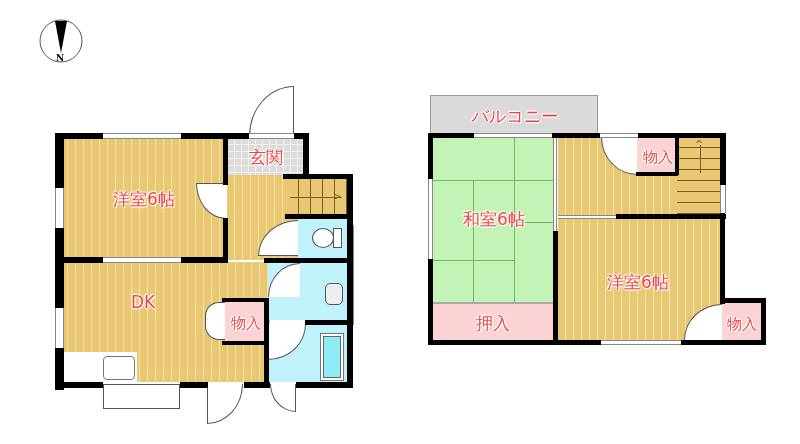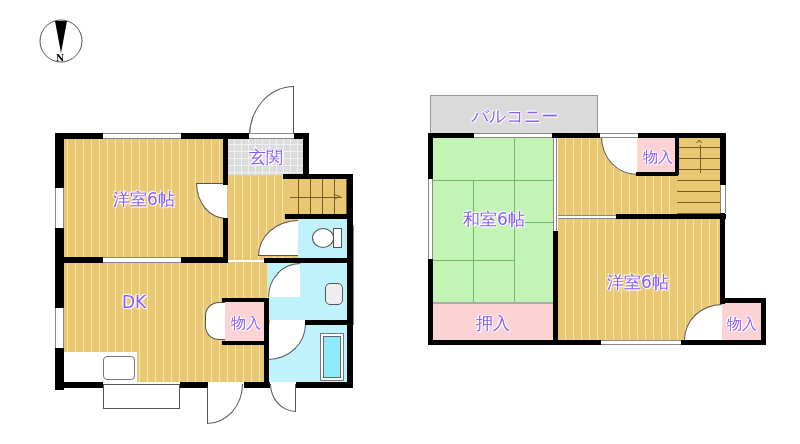--- a/index.html
+++ b/index.html
@@ -7,21 +7,21 @@
   .abs{position:absolute;}
   .wood{background-color:#e9c873;background-image:repeating-linear-gradient(90deg,#e9c873 0px,#e9c873 7px,#f6e3a9 7px,#f6e3a9 8px);}
   .tile{background-color:#dcdcdc;background-image:linear-gradient(#f0f0f0 1px,transparent 1px),linear-gradient(90deg,#f0f0f0 1px,transparent 1px);background-size:7px 7px;}
   .water{background:#bff2fb;}
   .pink{background:#fbd3d5;}
   .tatami{background:#c3f3b5;}
   .grey{background:#dadada;}
   .wall{background:#000;}
   .win{background:#fff;border-top:1px solid #888;border-bottom:1px solid #888;box-sizing:border-box;}
   .winv{background:#fff;border-left:1px solid #888;border-right:1px solid #888;box-sizing:border-box;}
-  .label{position:absolute;font-size:17px;color:#8b5cf6;text-shadow:0 0 2px #fff,0 0 2px #fff,0 0 3px #fff,1px 1px 0 #fff,-1px -1px 0 #fff;white-space:nowrap;transform:translate(-50%,-50%);}
+  .label{position:absolute;font-size:17px;color:#ef4444;text-shadow:0 0 2px #fff,0 0 2px #fff,0 0 3px #fff,1px 1px 0 #fff,-1px -1px 0 #fff;white-space:nowrap;transform:translate(-50%,-50%);}
   .thin{position:absolute;background:#888;}
   .stairline{position:absolute;background:#7a5b20;}
 </style>
 </head>
 <body>
 
 <div class="abs" style="left:38px;top:18px;width:46px;height:46px;">
   <svg width="46" height="46" viewBox="0 0 46 46">
     <circle cx="23" cy="23" r="21" fill="#fff" stroke="#555" stroke-width="1"></circle>
     <polygon points="17,3 29,3 23,35" fill="#000"></polygon>
@@ -110,21 +110,21 @@
 
   <div class="abs wall" style="left:55px;top:382px;width:48px;height:6px;"></div>
   <div class="abs wall" style="left:180px;top:382px;width:28px;height:6px;"></div>
   <div class="abs wall" style="left:244px;top:382px;width:26px;height:6px;"></div>
   <div class="abs wall" style="left:296px;top:382px;width:57px;height:6px;"></div>
 
   <div class="thin" style="left:353px;top:225px;width:1px;height:100px;"></div>
 
   <span class="label" style="left:144px;top:199px;">洋室6帖</span>
   <span class="label" style="left:266px;top:157px;">玄関</span>
-  <span class="label" style="left:134px;top:302px;text-align:right;">DK</span>
+  <span class="label" style="left:143px;top:302px;text-align:right;">DK</span>
   <span class="label" style="left:246px;top:323px;font-size:15px;">物入</span>
 </div>
 
 <div>
 
   <div class="abs grey" style="left:430px;top:95px;width:168px;height:40px;border:1px solid #999;border-bottom:none;box-sizing:border-box;"></div>
 
   <div class="abs tatami" style="left:432px;top:137px;width:122px;height:167px;"></div>
 
   <div class="thin" style="left:432px;top:180px;width:122px;height:1px;background:#6fb86a;"></div>

